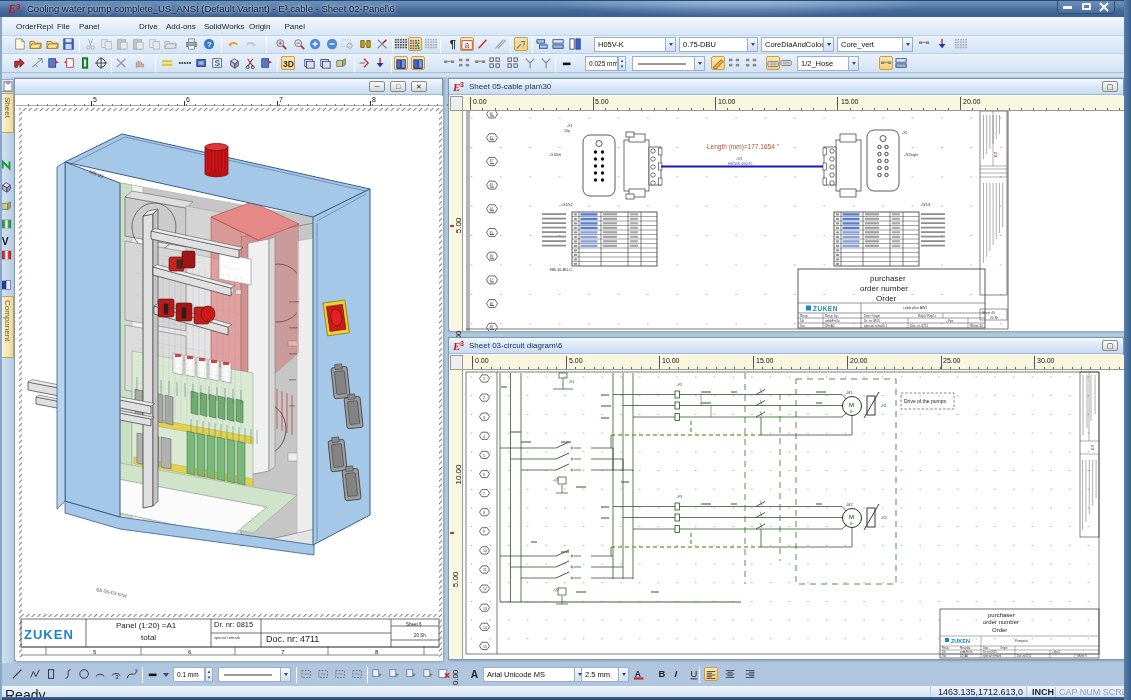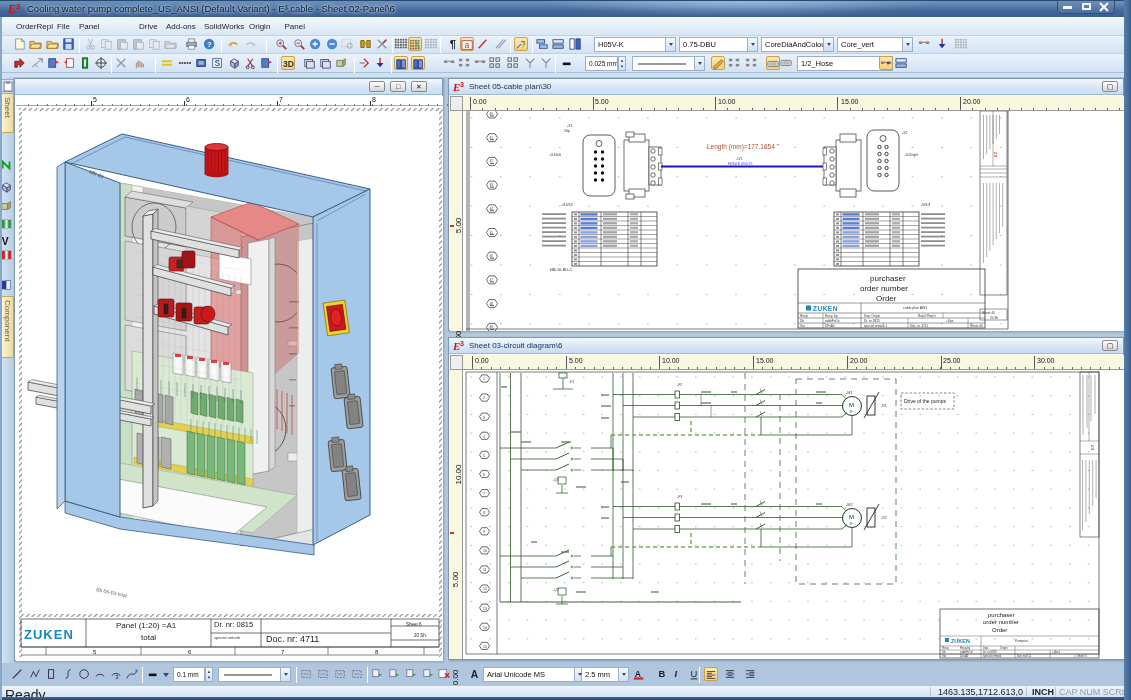--- a/index.html
+++ b/index.html
@@ -602,21 +602,21 @@
       <rect x="1" y="4" width="12" height="6" rx="1" fill="#ddd" stroke="#777"></rect>
       <path d="M3 6h8M3 8h8" stroke="#999"></path>
     </svg>
   </div>
 <div class="ico" style="left:780px;top:56px">
     <svg width="15" height="14" viewBox="0 0 15 14">
       <rect x="1" y="4" width="12" height="6" rx="1" fill="#ddd" stroke="#777"></rect>
       <path d="M3 6h8M3 8h8" stroke="#999"></path>
     </svg>
   </div>
-<div class="combo" style="left:797px;top:56px;width:96px">1/2_Hose<b></b></div>
+<div class="combo" style="left:797px;top:56px;width:62px">1/2_Hose<b></b></div>
 <div class="ico hl" style="left:879px;top:56px">
     <svg width="15" height="14" viewBox="0 0 15 14">
       <rect x="1" y="4" width="4" height="3" fill="#888"></rect>
       <rect x="9" y="4" width="4" height="3" fill="#888"></rect>
       <path d="M5 5h4" stroke="#a60"></path>
     </svg>
   </div>
 <div class="ico" style="left:895px;top:56px">
     <svg width="15" height="14" viewBox="0 0 15 14">
       <rect x="1" y="2" width="12" height="4" fill="#def" stroke="#347"></rect>

